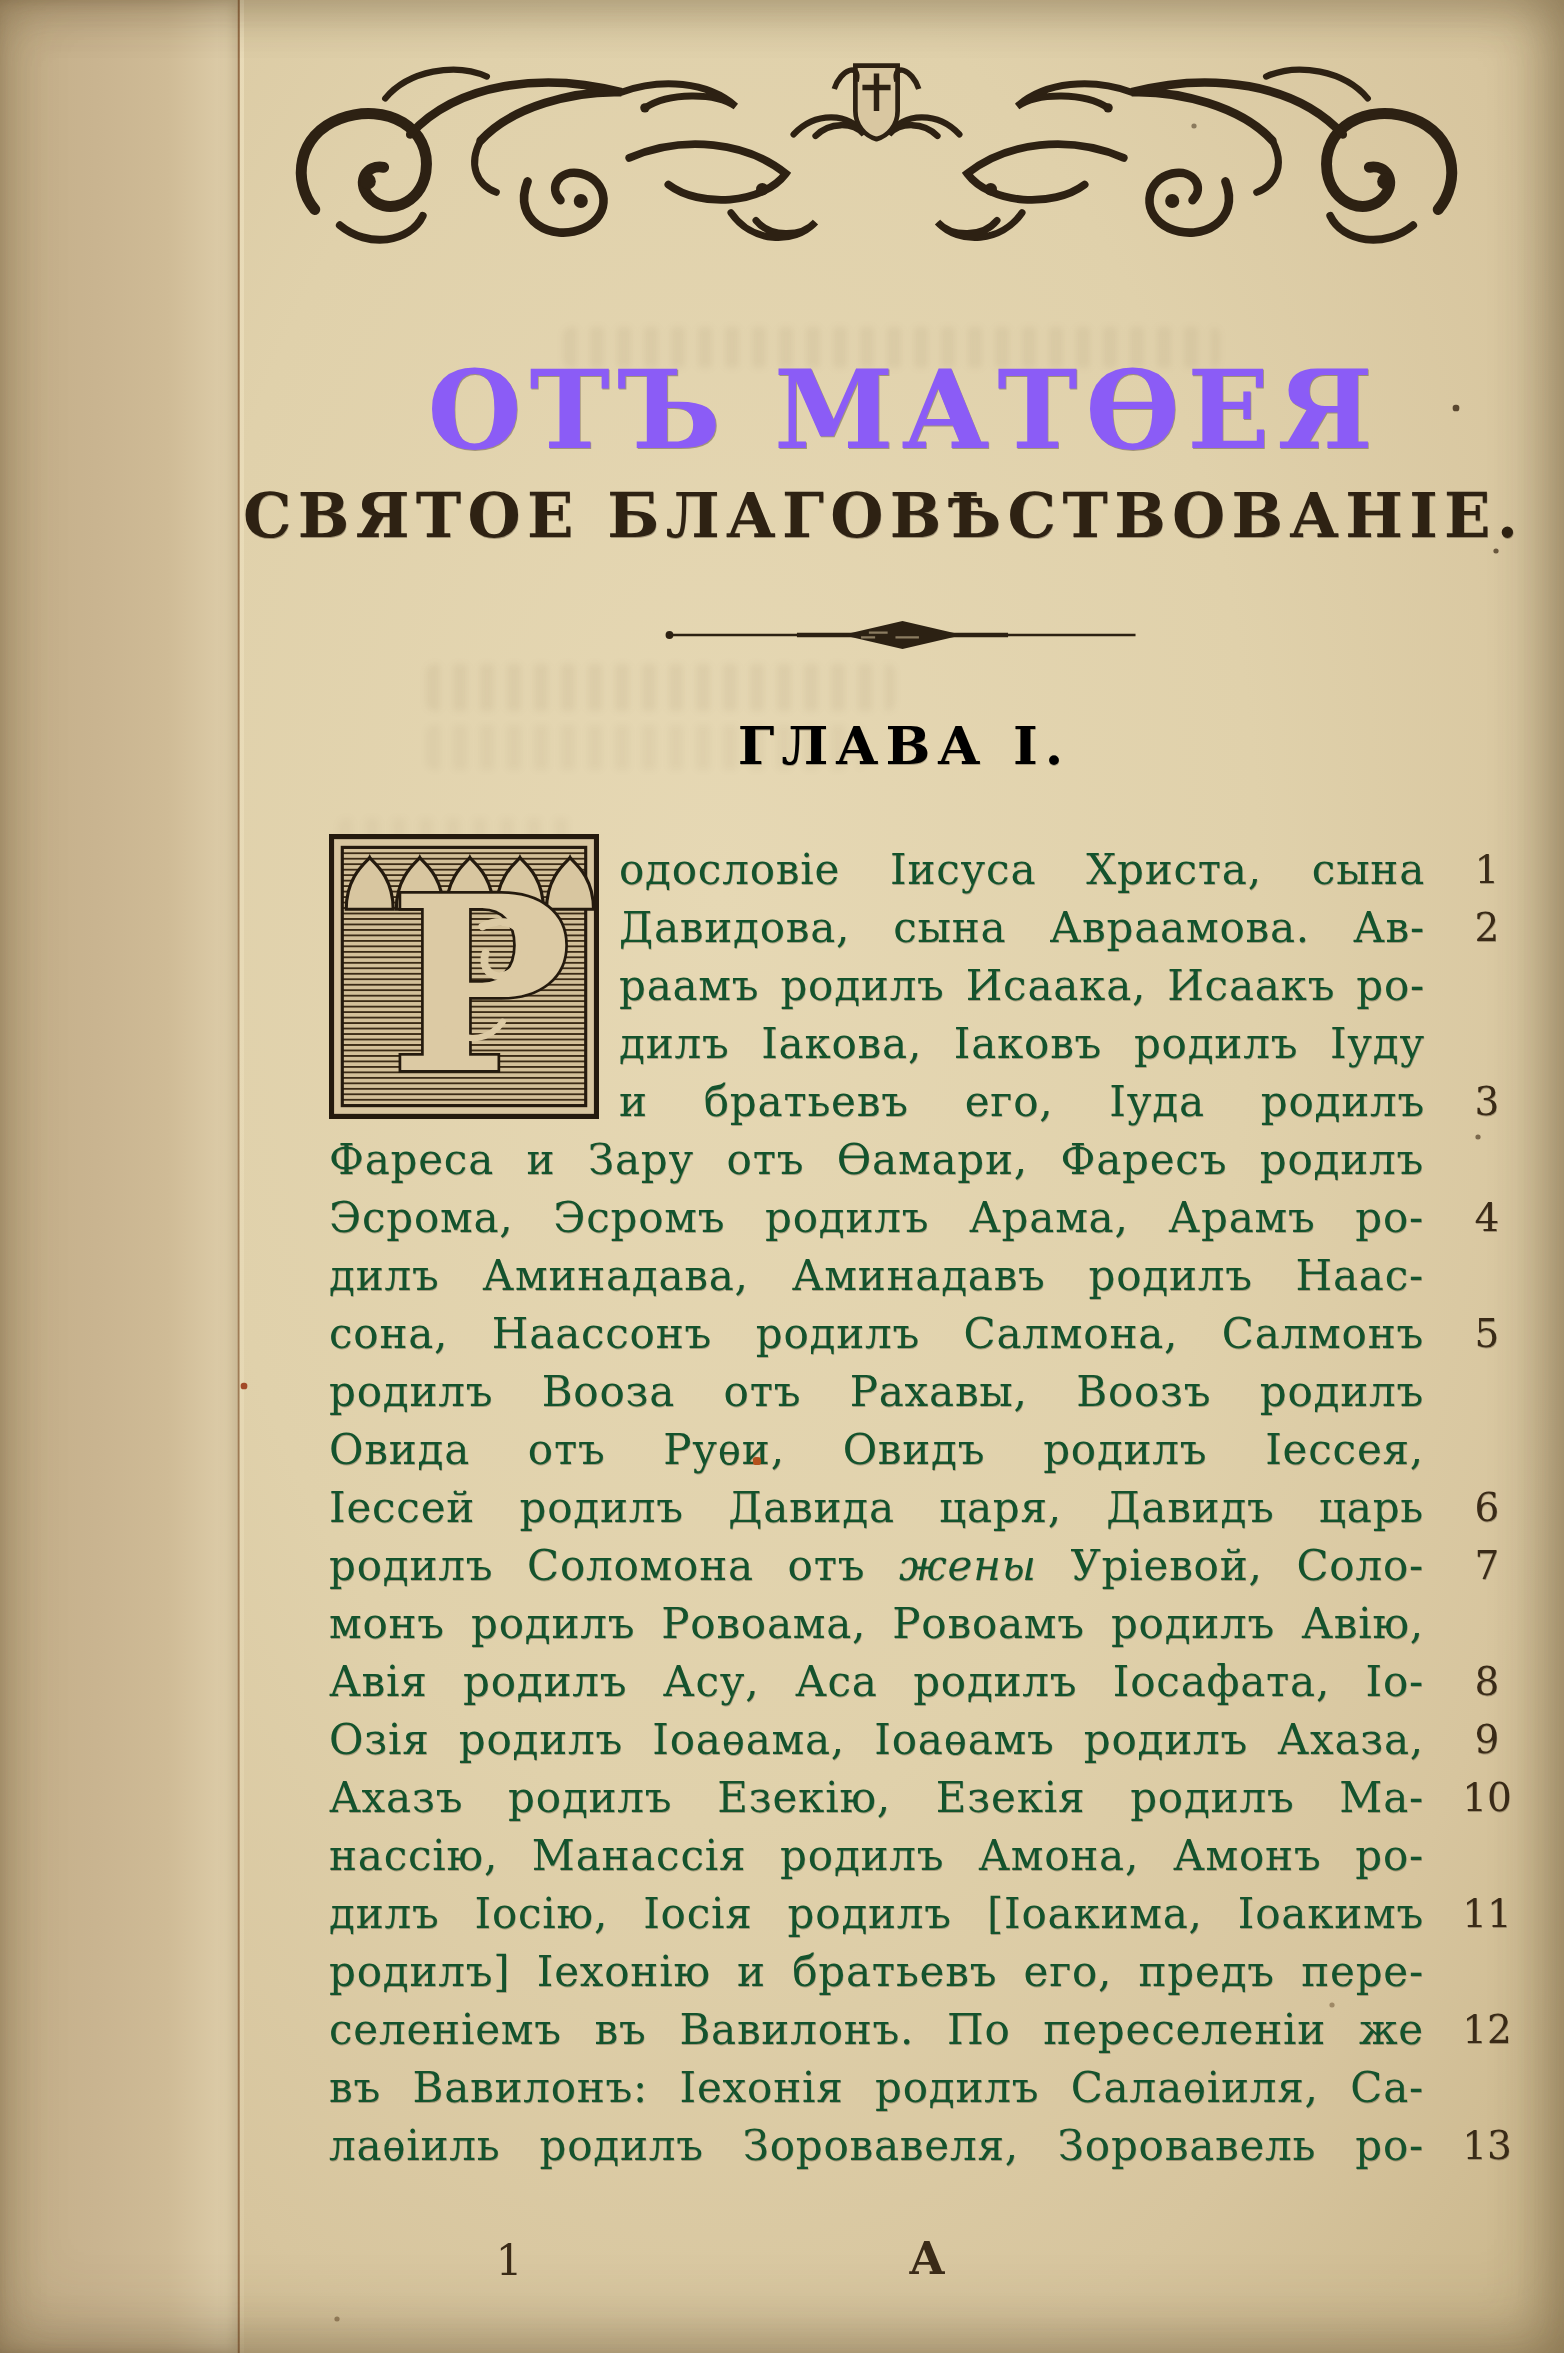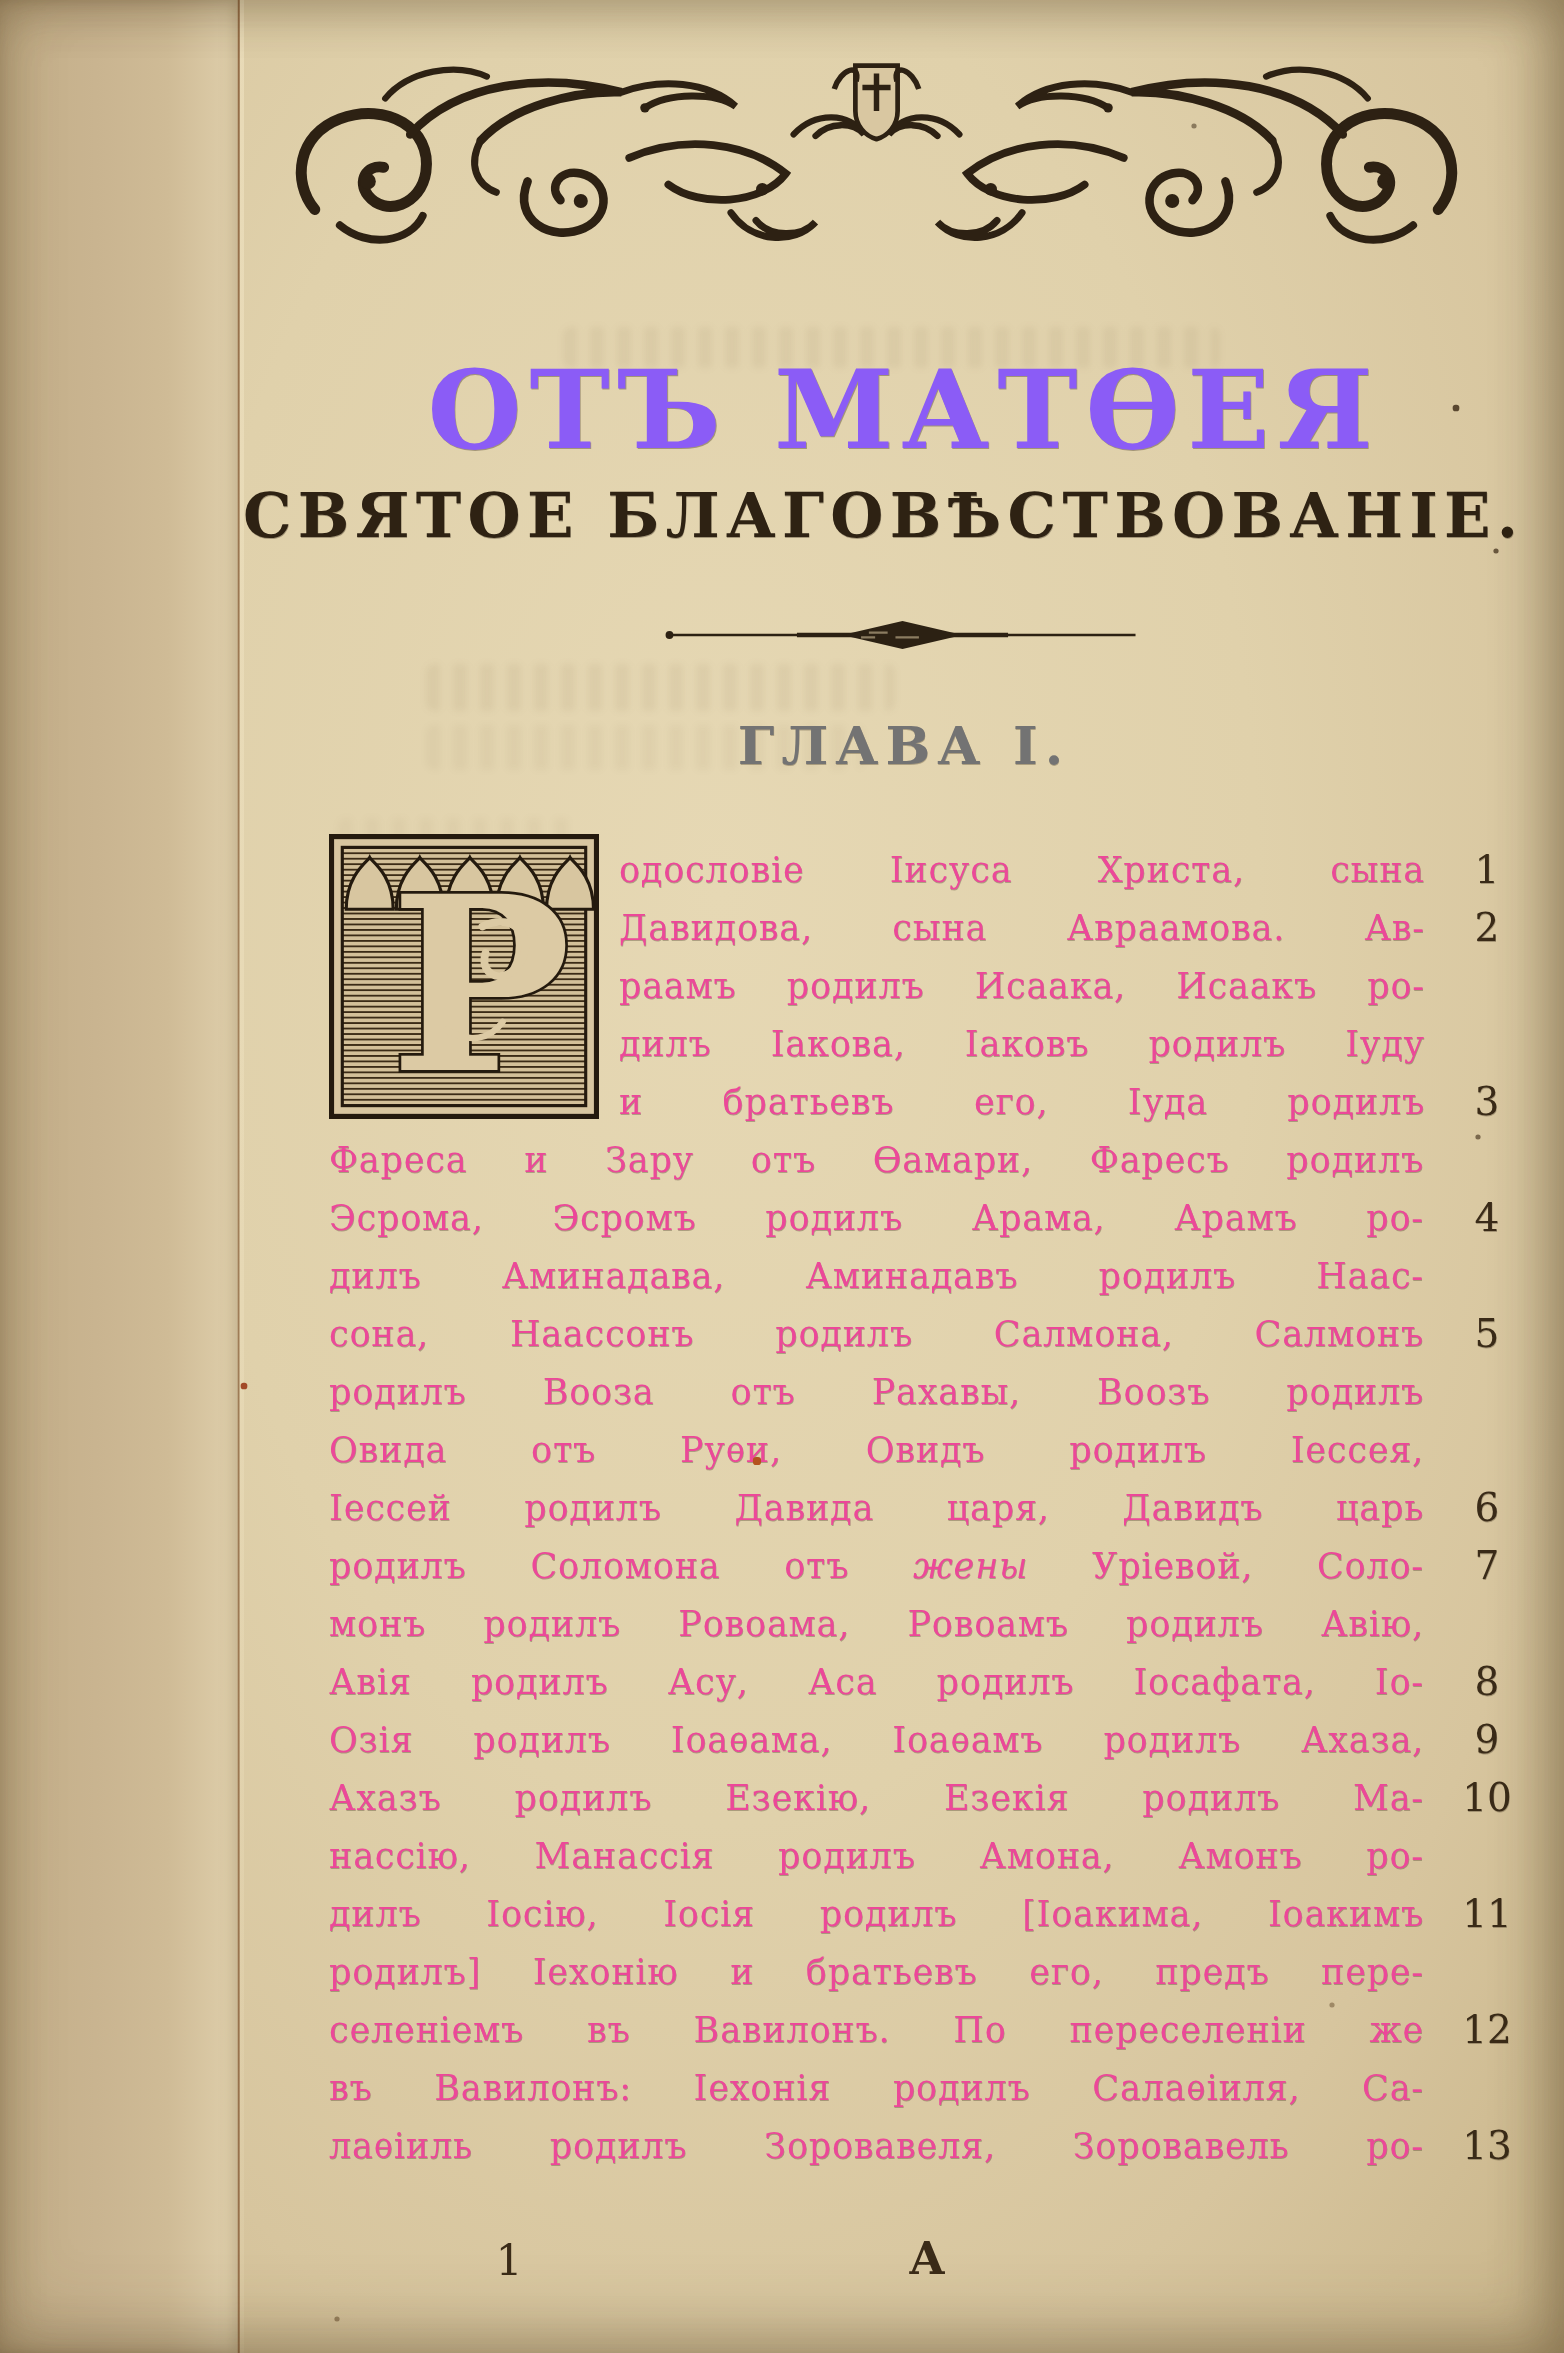--- a/index.html
+++ b/index.html
@@ -56,31 +56,31 @@
     color:#8b5cf6;text-shadow:0.8px 1.2px 0 rgba(44,32,17,.35);
   }
   .subtitle{
     left:243px;right:0;top:480px;text-align:left;
     font-size:61px;font-weight:bold;letter-spacing:6.3px;
     color:#2e2213;text-shadow:0.4px 0.8px 0 rgba(46,34,19,.35);
   }
   .chapter{
     left:243px;right:0;top:714px;text-align:center;
     font-size:53px;font-weight:bold;letter-spacing:7px;
-    color:#737373;text-shadow:0.4px 0.8px 0 rgba(48,36,20,.3);
+    color:#000000;text-shadow:0.4px 0.8px 0 rgba(48,36,20,.3);
   }
   .text-area{
     left:329px;top:841px;width:1205px;
   }
   .row{position:relative;height:58px;}
   .line{
     position:absolute;left:0;width:1095px;height:58px;
-    font-size:35px;line-height:58px;letter-spacing:0.8px;
+    font-size:42px;line-height:58px;letter-spacing:0.8px;
     text-align:justify;text-align-last:justify;
-    color:#ec4899;text-shadow:0.5px 0.7px 0 rgba(48,34,18,.3);
+    color:#14532d;text-shadow:0.5px 0.7px 0 rgba(48,34,18,.3);
     overflow:hidden;
   }
   .row.indent .line{left:290px;width:806px;}
   .line em{font-style:italic;}
   .verse{
     position:absolute;right:0;width:94px;height:58px;
     font-size:39px;line-height:58px;text-align:center;
     color:#3a2b18;text-shadow:0.5px 0.7px 0 rgba(48,34,18,.3);
   }
   .dropcap-box{left:329px;top:834px;width:270px;height:285px;}

